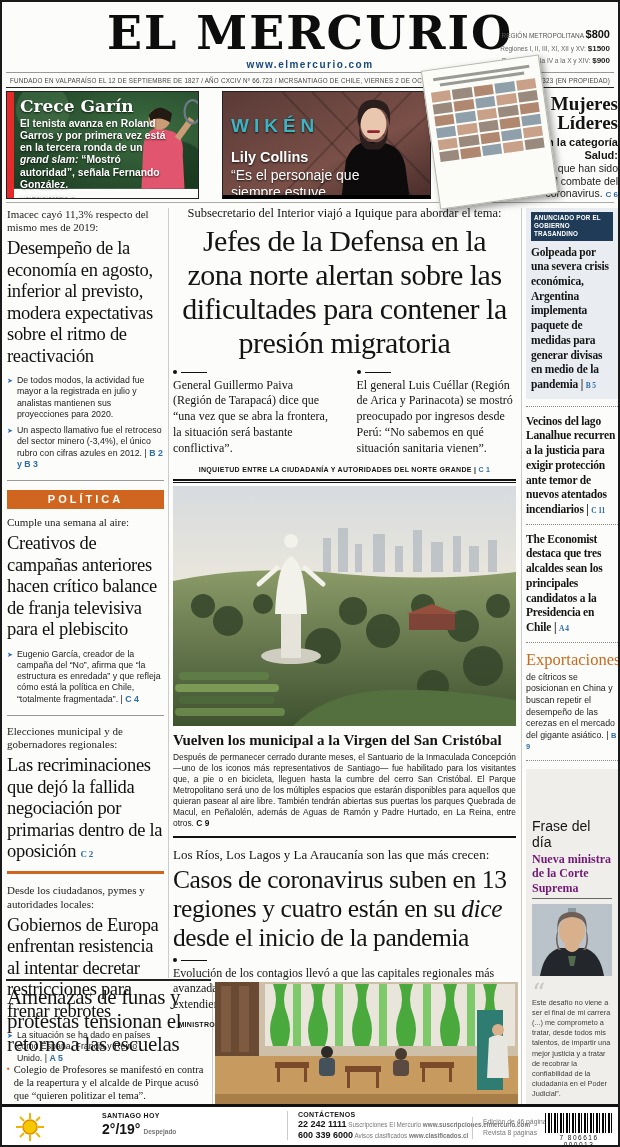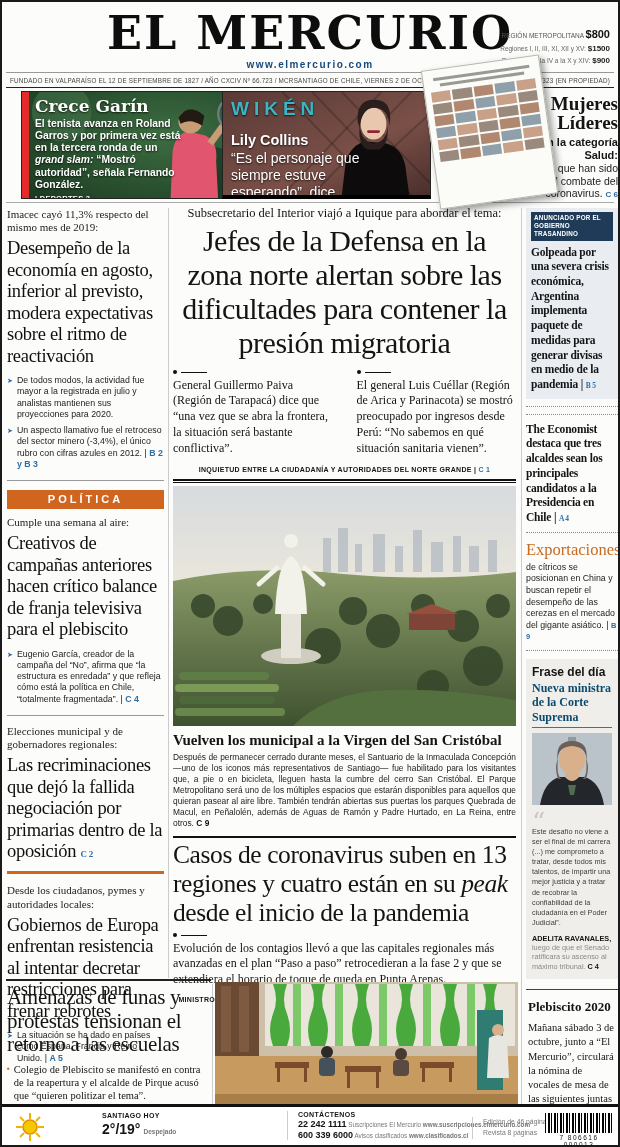--- a/index.html
+++ b/index.html
@@ -21,30 +21,30 @@
   .price-l1 { font-size:6.5px; color:#555; }
   .price-l1 b { font-size:11px; color:#111; }
   .price-sm { font-size:6.5px; color:#666; }
   .price-sm b { font-size:8px; color:#222; }
   .dateline { top:70px; left:4px; right:4px; height:16px; display:flex;
     justify-content:space-between; align-items:center; padding:0 4px;
     border-top:1px solid #999; border-bottom:1px solid #222;
     font-size:6.3px; color:#444; letter-spacing:.2px; }
   
   .promo { top:89px; height:108px; overflow:hidden; border:1px solid #222; }
-  .promo-tennis { left:4px; width:213px;margin-left:15px; }
+  .promo-tennis { left:4px; width:193px; }
   .promo-wiken { left:220px; width:209px; border-bottom:4px solid #000; }
   .promo svg { position:absolute; inset:0; }
   .promo .txt { position:relative; z-index:2; }
   .tennis-strip { position:absolute; left:0; top:0; bottom:0; width:7px; background:#e32b2b; z-index:3; }
   .tennis-txt { padding:4px 6px 0 13px; color:#fff; text-shadow:0 1px 2px rgba(0,0,0,.75); }
   .tennis-title { font-family:"DejaVu Serif", serif; font-weight:bold; font-size:17px; }
   .tennis-body { width:152px; font-size:10.3px; font-weight:bold; line-height:1.18; margin-top:2px; }
   .tennis-ref { font-size:7.5px; font-weight:bold; margin-top:3px; letter-spacing:.3px; }
-  .wiken-txt { padding:6px 8px; color:#fff; text-shadow:0 1px 2px rgba(0,0,0,.8); }
+  .wiken-txt { padding:6px 8px; color:#fff; text-shadow:0 1px 2px rgba(0,0,0,.8);margin-top:17px; }
   .wiken-logo { font-size:19px; font-weight:bold; letter-spacing:5px; color:#3cb4c3; }
   .wiken-title { font-size:14.5px; font-weight:bold; margin-top:12px; }
   .wiken-body { width:138px; font-size:14px; line-height:1.22; margin-top:2px; }
   .promo-mujeres { top:92px; left:436px; width:180px; text-align:right; }
   .muj-title { font-family:"Liberation Serif", serif; font-weight:bold; font-size:19px; line-height:1.02; }
   .muj-bold { font-size:11px; font-weight:bold; margin-top:3px; line-height:1.2; }
   .muj-rest { font-size:10.5px; line-height:1.2; color:#222; }
   .rule-promos { top:200px; left:4px; right:4px; border-top:1px solid #aaa; }
   .inset { top:60px; left:428px; width:119px; height:140px; background:#fbfbf7;
     border:1px solid #b5b5ad; box-shadow:3px 4px 7px rgba(0,0,0,.4);
@@ -93,23 +93,23 @@
   .badge { display:inline-block; background:#1f3b57; color:#fff; font-size:6.3px;
     font-weight:bold; line-height:1.3; padding:2px 3px; letter-spacing:.2px; }
   .arg-box { background:#e9edf2; padding:4px 5px 7px; }
   .rs-txt { font-family:"Liberation Serif", serif; font-weight:bold; font-size:11.5px;
     line-height:1.28; letter-spacing:-.2px; margin-top:4px; }
   .rs-ref { font-size:7.5px; }
   .dotrule { border-top:1px dotted #888; margin:7px 0; }
   .exp-title { font-family:"Liberation Serif", serif; font-size:16.5px; color:#c96a1e; }
   .exp-txt { font-size:8.8px; line-height:1.32; margin-top:2px; color:#222; }
   .frase { background:#efeeea; padding:6px 6px 8px; margin-top:8px; }
-  .frase-label { font-size:12px; font-weight:bold; }
+  .frase-label { font-size:14px; font-weight:normal;margin-top:43px; }
   .frase-title { font-family:"Liberation Serif", serif; font-weight:bold; font-size:12px;
-    color:#0c4a6e; line-height:1.2; margin-top:2px; border-bottom:1px solid #666; padding-bottom:3px; }
+    color:#701a75; line-height:1.2; margin-top:2px; border-bottom:1px solid #666; padding-bottom:3px; }
   .portrait { margin-top:5px; width:80px; height:72px; }
   .qmark { font-family:"DejaVu Serif", serif; font-size:26px; color:#c9c7c0; height:16px; line-height:1; margin-top:4px; }
   .quote { font-size:7.3px; line-height:1.38; color:#3d3d3d; margin-top:2px; }
   .q-author { font-size:7.3px; font-weight:bold; margin-top:6px; }
   .q-attr { font-size:7.3px; color:#8a8a86; line-height:1.3; }
   .q-ref { font-weight:bold; color:#111; }
   .pleb { margin-top:10px; border-top:1px solid #444; border-bottom:1px solid #444; padding:9px 2px 10px; }
   .pleb-title { font-family:"Liberation Serif", serif; font-weight:bold; font-size:13px; }
   .pleb-body { font-family:"Liberation Serif", serif; font-size:10.5px; line-height:1.35; margin-top:6px; }
   
@@ -388,35 +388,37 @@
           <rect x="6" y="210" width="96" height="8" rx="4" fill="#4e6a3a"></rect>
           <rect x="2" y="222" width="110" height="8" rx="4" fill="#6c8c4e"></rect>
         </g>
         <path d="M120 240 Q150 210 200 205 Q260 200 343 214 L343 240 Z" fill="#55703f"></path>
       </svg>
     </div>
     <h3 class="cap-title">Vuelven los municipal a la Virgen del San Cristóbal</h3>
     <p class="cap-body"><span>Después de permanecer cerrado durante meses, el Santuario de la Inmaculada Concepción —uno de los iconos más representativos de Santiago— fue habilitado para los visitantes que, a pie o en bicicleta, lleguen hasta la cumbre del cerro San Cristóbal. El Parque Metropolitano será uno de los múltiples espacios que estarán disponibles para aquellos que quieran pasear al aire libre. También tendrán abiertas sus puertas los parques Quebrada de Macul, en Peñalolén, además de Aguas de Ramón y Padre Hurtado, en La Reina, entre otros.</span> <span class="cap-ref">C 9</span></p>
     <div class="thickrule"></div>
 
-    <h2 class="covid-head"><span>Casos de coronavirus suben en 13 regiones y cuatro están en su </span><i>peak</i><span> desde el inicio de la pandemia</span></h2>
+    <p class="covid-kicker">Los Ríos, Los Lagos y La Araucanía son las que más crecen:</p>
+    <h2 class="covid-head"><span>Casos de coronavirus suben en 13 regiones y cuatro están en su </span><i>dice</i><span> desde el inicio de la pandemia</span></h2>
     <div class="marker" style="margin-top:4px"></div>
     <p class="covid-body">Evolución de los contagios llevó a que las capitales regionales más avanzadas en el plan “Paso a paso” retrocedieran a la fase 2 y que se extendiera el horario de toque de queda en Punta Arenas.</p>
     <p class="c-footer"><span>MINISTRO DE SALUD HIZO LLAMADO A LA COLABORACIÓN DE LA CIUDADANÍA |</span> <span class="ref">C 7 y C 8</span></p>
   </div>
 
   <div class="abs col-right">
     <div class="arg-box">
       <div class="badge">
         <div>ANUNCIADO POR EL</div>
         <div>GOBIERNO TRASANDINO</div>
       </div>
       <p class="rs-txt"><span>Golpeada por una severa crisis económica, Argentina implementa paquete de medidas para generar divisas en medio de la pandemia</span> | <span class="ref rs-ref">B 5</span></p>
     </div>
     <div class="dotrule"></div>
+    <p class="rs-txt"><span>Vecinos del lago Lanalhue recurren a la justicia para exigir protección ante temor de nuevos atentados incendiarios</span> | <span class="ref rs-ref">C 11</span></p>
     <div class="dotrule"></div>
     <p class="rs-txt"><span>The Economist destaca que tres alcaldes sean los principales candidatos a la Presidencia en Chile</span> | <span class="ref rs-ref">A 4</span></p>
     <div class="dotrule"></div>
     <div>
       <div class="exp-title">Exportaciones</div>
       <p class="exp-txt"><span>de cítricos se posicionan en China y buscan repetir el desempeño de las cerezas en el mercado del gigante asiático.</span> | <span class="ref rs-ref">B 9</span></p>
     </div>
     <div class="dotrule"></div>
 
     <div class="frase">
@@ -446,21 +448,21 @@
       <p class="pleb-body">Mañana sábado 3 de octubre, junto a “El Mercurio”, circulará la nómina de vocales de mesa de las siguientes juntas electorales:</p>
 
     </div>
   </div>
 
   <div class="abs rule-bottom"></div>
   <div class="abs story-bottom">
     <h2 class="sb-head">Amenazas de funas y protestas tensionan el retorno a las escuelas</h2>
     <div class="sb-bullet">
       <span class="sq">▪</span>
-      <p class="sb-btxt">Colegio de Plebiscito se manifestó en contra de la reapertura y el alcalde de Pirque acusó que “quieren politizar el tema”.</p>
+      <p class="sb-btxt">Colegio de Profesores se manifestó en contra de la reapertura y el alcalde de Pirque acusó que “quieren politizar el tema”.</p>
     </div>
     <p class="sb-footer">
       <span>17 JARDINES INFANTILES YA ESTÁN FUNCIONANDO Y HAY</span><br>
       <span>OTROS 123 CON SOLICITUDES PARA RETORNAR |</span> <span class="ref">C 5</span>
     </p>
   </div>
 
   <div class="abs photo-bottom">
     <svg viewBox="0 0 303 122" preserveAspectRatio="none" width="303" height="122">
       <rect width="303" height="74" fill="#cdbfa8"></rect>

